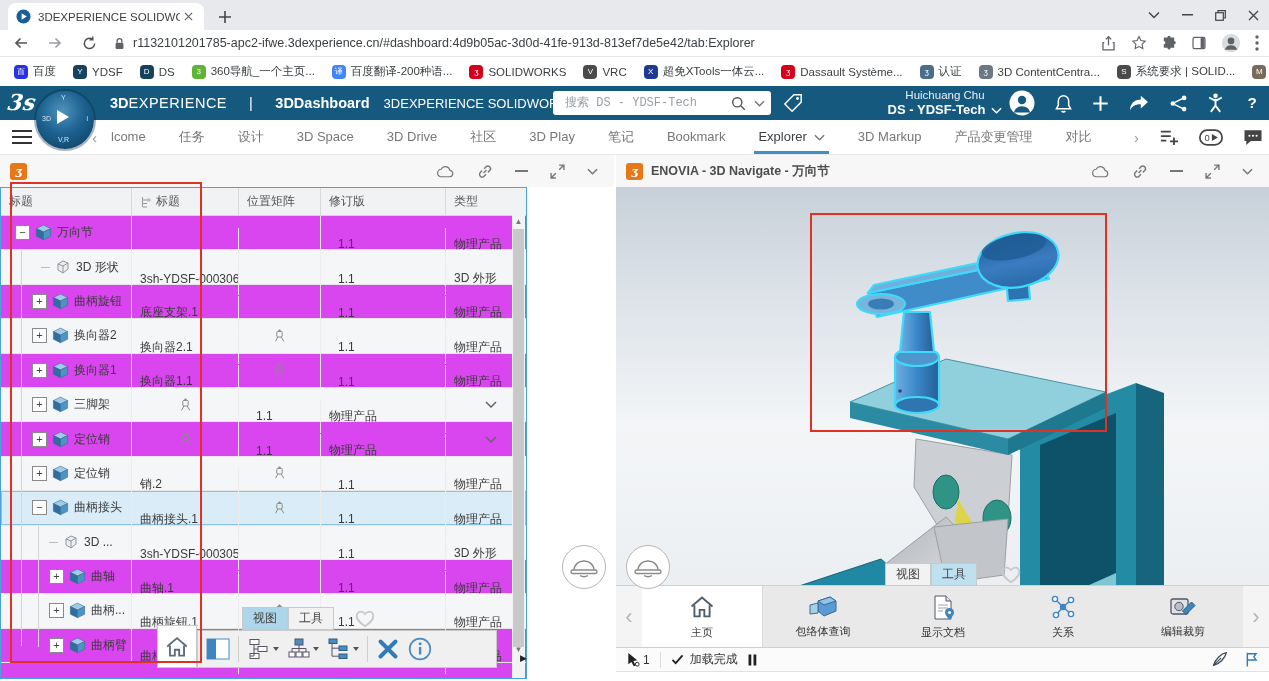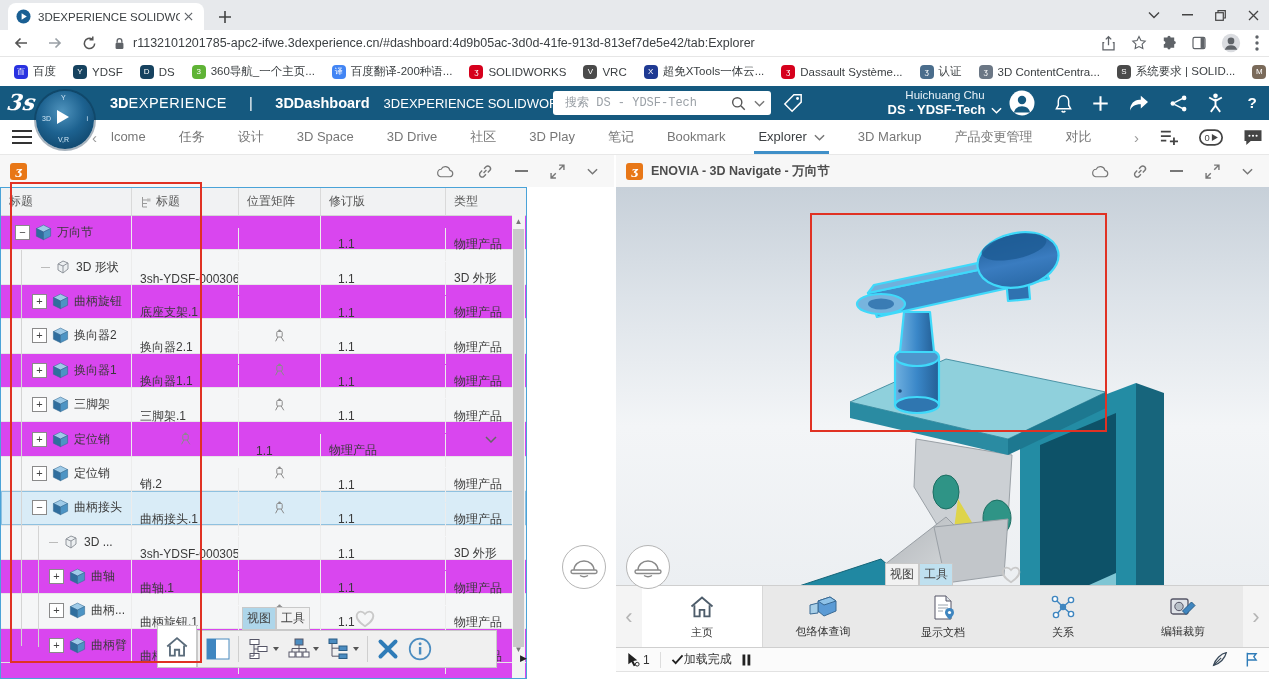--- a/index.html
+++ b/index.html
@@ -75,21 +75,21 @@
   .c3{justify-content:center;}
   .c6{justify-content:center;}
   .c7{border-right:none;position:relative;}
   .info-dot{display:none;width:14px;height:14px;border-radius:50%;background:#111;color:#fff;font-size:9px;font-weight:bold;align-items:center;justify-content:center;font-family:"DejaVu Serif",serif;font-style:italic;}
   .trow.hasinfo .info-dot{display:flex;margin-left:2px;}
   .treeline{position:absolute;width:1px;background:#d4d4d4;pointer-events:none;z-index:3;}
   .vscroll{position:absolute;right:1px;top:27px;bottom:0;width:13px;background:#f3f3f3;z-index:4;}
   .vthumb{position:absolute;left:1px;right:1px;top:14px;height:418px;background:#c9c9c9;}
   .sarrow{position:absolute;left:0;width:13px;text-align:center;font-size:8px;color:#777;}
   .lp-tabs{position:absolute;left:242px;top:452px;display:flex;z-index:8;}
-  .ftab{width:34px;height:23px;font-size:12px;display:flex;align-items:center;justify-content:center;border:1px solid #c9c9c9;box-sizing:border-box;color:#444;background:#f2f2f2;}
+  .ftab{width:46px;height:23px;font-size:12px;display:flex;align-items:center;justify-content:center;border:1px solid #c9c9c9;box-sizing:border-box;color:#444;background:#f2f2f2;}
   .ftab.on{background:#aed6ea;}
   .lp-heart{position:absolute;left:354px;top:454px;z-index:8;}
   .lp-home{position:absolute;left:157px;top:470px;width:40px;height:43px;background:#fff;border:1px solid #c9c9c9;box-sizing:border-box;display:flex;align-items:center;justify-content:center;z-index:8;}
   .lp-toolbar{position:absolute;left:197px;top:475px;width:300px;height:38px;background:#f0f0f0;border:1px solid #c9c9c9;box-sizing:border-box;display:flex;align-items:center;gap:8px;padding:0 8px;z-index:8;}
   .tb-it{display:flex;align-items:center;}
   .tb-sep{width:1px;height:26px;background:#cfcfcf;}
   .ddv{width:0;height:0;border-top:4px solid #555;border-left:3.5px solid transparent;border-right:3.5px solid transparent;margin-left:2px;}
   .helmet{position:absolute;width:44px;height:44px;border-radius:50%;background:#fff;border:1px solid #b5b5b5;box-sizing:border-box;display:flex;align-items:center;justify-content:center;z-index:9;}
   .redrect{position:absolute;border:2px solid #e03224;z-index:20;pointer-events:none;}
   .hsarrow{position:absolute;left:520px;top:498px;z-index:9;font-size:9px;color:#222;}
@@ -740,21 +740,20 @@
       <span class="exp">+</span>
       <span class="ricon">
                 <svg width="17" height="17" viewBox="0 0 16 16">
                   <polygon points="8,1 14.7,4.3 8,7.6 1.3,4.3" fill="#9fcbe8" stroke="#33678f" stroke-width=".5"></polygon>
                   <polygon points="1.3,4.3 8,7.6 8,14.8 1.3,11.5" fill="#2f6e9e" stroke="#33678f" stroke-width=".5"></polygon>
                   <polygon points="14.7,4.3 8,7.6 8,14.8 14.7,11.5" fill="#4d94c4" stroke="#33678f" stroke-width=".5"></polygon>
                 </svg>
               </span>
       <span class="rtitle">三脚架</span>
     </div>
-    <div class="c c2 rtitle2">三脚架.1</div>
     <div class="c c3">
               <span class="mx">
                 <svg width="13" height="14" viewBox="0 0 13 14">
                   <circle cx="6.5" cy="1.6" r="1.2" fill="#8a8a8a"></circle>
                   <rect x="3.8" y="2.4" width="5.4" height="5.6" rx="1" fill="none" stroke="#8a8a8a"></rect>
                   <path d="M4.8 8 L2.6 12.3 M8.2 8 L10.8 12.3" stroke="#8a8a8a" fill="none"></path>
                 </svg>
               </span>
             </div>
     <div class="c c4 rrev">1.1</div>
@@ -1346,21 +1345,21 @@
             </svg>
           </span>
         <span>1</span>
       </span>
       <span class="st-sep"></span>
       <span style="display:flex;">
           <svg width="13" height="11" viewBox="0 0 14 12">
             <path d="M1.5 6.5 L5 10 L12.5 1.5" fill="none" stroke="#222" stroke-width="2"></path>
           </svg>
         </span>
-      <span style="">加载完成</span>
+      <span style="margin-left:6px;">加载完成</span>
       <span style="margin-left:10px;display:flex;">
           <svg width="9" height="12" viewBox="0 0 9 12">
             <rect x="0.5" y="0.5" width="2.8" height="11" fill="#222"></rect>
             <rect x="5.5" y="0.5" width="2.8" height="11" fill="#222"></rect>
           </svg>
         </span>
       <div class="st-right">
         <span>
             <svg width="17" height="17" viewBox="0 0 20 20">
               <path d="M3 17 C5 9.5 12 3 18 2 C16.5 8.5 10.5 15 3 17 Z" fill="none" stroke="#3a4a5a" stroke-width="1.5"></path>

